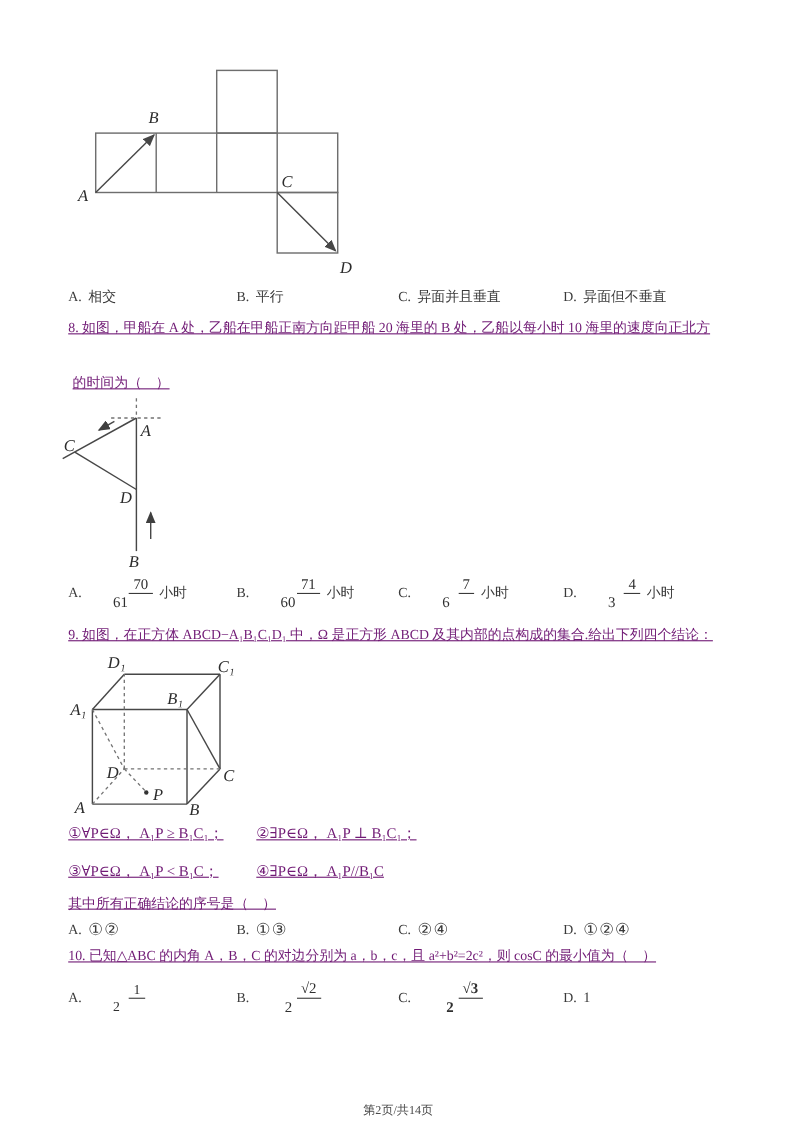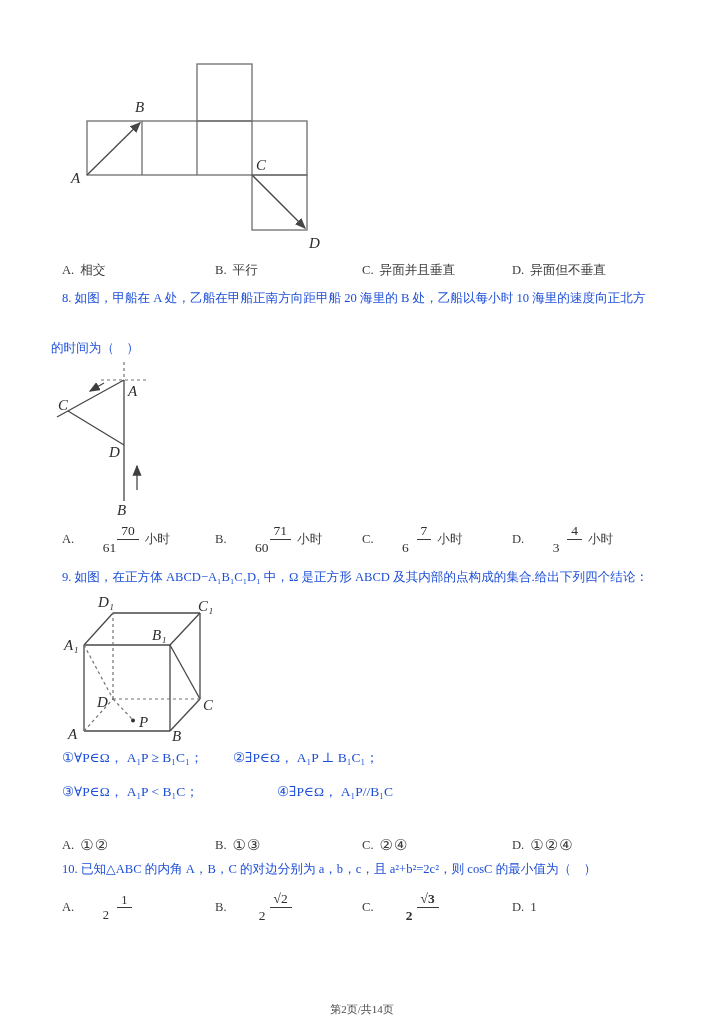--- a/index.html
+++ b/index.html
@@ -1,18 +1,18 @@
 <!DOCTYPE html>
 <html><head>
 <meta charset="utf-8">
 <style>
   html,body{margin:0;padding:0;background:#e8e8e8;}
   #page{position:relative;width:724px;height:1024px;background:#ffffff;margin:0 auto;
         font-family:"Liberation Serif","DejaVu Serif",serif;color:#3a3a3a;overflow:hidden;}
-  .t{position:absolute;font-size:12.6px;line-height:16px;white-space:nowrap;color:#1d4ed8;}
+  .t{position:absolute;font-size:12.6px;line-height:16px;white-space:nowrap;color:#701a75;text-decoration:underline;}
   .opt{position:absolute;display:flex;align-items:center;gap:6px;font-size:13px;color:#3a3a3a;}
   .opt .key{font-size:12.6px;}
   .frac{display:inline-block;text-align:center;font-size:13.5px;line-height:1.12;color:#2f2f2f;}
   .frac .num{display:block;border-bottom:1.1px solid #3a3a3a;padding:0 4px;margin-left:37px;}
   .frac .den{display:block;text-align:center;}
   .frac.bold{font-weight:bold;}
   .circ{font-size:15px;letter-spacing:1px;}
   .footer{position:absolute;left:0;top:1002px;width:724px;text-align:center;
           font-size:11px;color:#4a4a4a;}
   svg{position:absolute;overflow:visible;}
@@ -58,21 +58,21 @@
   <div class="opt" style="left:362px;top:262px;">
     <span class="key">C.</span>
     <span style="font-size:12.6px;">异面并且垂直</span>
   </div>
   <div class="opt" style="left:512px;top:262px;">
     <span class="key">D.</span>
     <span style="font-size:12.6px;text-align:center;">异面但不垂直</span>
   </div>
 
   <div class="t" style="left:62px;top:290px;">8. 如图，甲船在 A 处，乙船在甲船正南方向距甲船 20 海里的 B 处，乙船以每小时 10 海里的速度向正北方</div>
-  <div class="t" style="left:51px;top:340px;">的时间为（　）</div>
+  <div class="t" style="left:66px;top:340px;">的时间为（　）</div>
 
   <svg style="left:48px;top:360px;" width="118" height="160" viewBox="48 360 118 160">
     <defs>
       <marker id="ah2" markerWidth="9" markerHeight="7" refX="7.5" refY="3.5" orient="auto">
         <path d="M0,0 L8.5,3.5 L0,7 Z" fill="#3f3f3f"></path>
       </marker>
     </defs>
     <line class="figdash" x1="124" y1="362" x2="124" y2="380"></line>
     <line class="figdash" x1="101" y1="380" x2="148" y2="380"></line>
     <line class="figdark" x1="124" y1="380" x2="124" y2="501"></line>
@@ -145,21 +145,22 @@
     <text class="figtext" x="68" y="739">A</text>
     <text class="figtext" x="172" y="741">B</text>
     <text class="figtext" x="203" y="710">C</text>
     <text class="figtext" x="97" y="707">D</text>
     <text class="figtext" x="139" y="727">P</text>
   </svg>
 
   <div class="t" style="left:62px;top:750px;font-size:13.5px;">①∀P∈Ω， A₁P ≥ B₁C₁；</div>
   <div class="t" style="left:233px;top:750px;font-size:13.5px;">②∃P∈Ω， A₁P ⊥ B₁C₁；</div>
   <div class="t" style="left:62px;top:784px;font-size:13.5px;">③∀P∈Ω， A₁P &lt; B₁C；</div>
-  <div class="t" style="left:233px;top:784px;font-size:13.5px;margin-left:44px;">④∃P∈Ω， A₁P//B₁C</div>
+  <div class="t" style="left:233px;top:784px;font-size:13.5px;">④∃P∈Ω， A₁P//B₁C</div>
+  <div class="t" style="left:62px;top:813px;">其中所有正确结论的序号是（　）</div>
 
   <div class="opt" style="left:62px;top:836px;">
     <span class="key">A.</span>
     <span class="circ">①②</span>
   </div>
   <div class="opt" style="left:215px;top:836px;">
     <span class="key">B.</span>
     <span class="circ">①③</span>
   </div>
   <div class="opt" style="left:362px;top:836px;">

